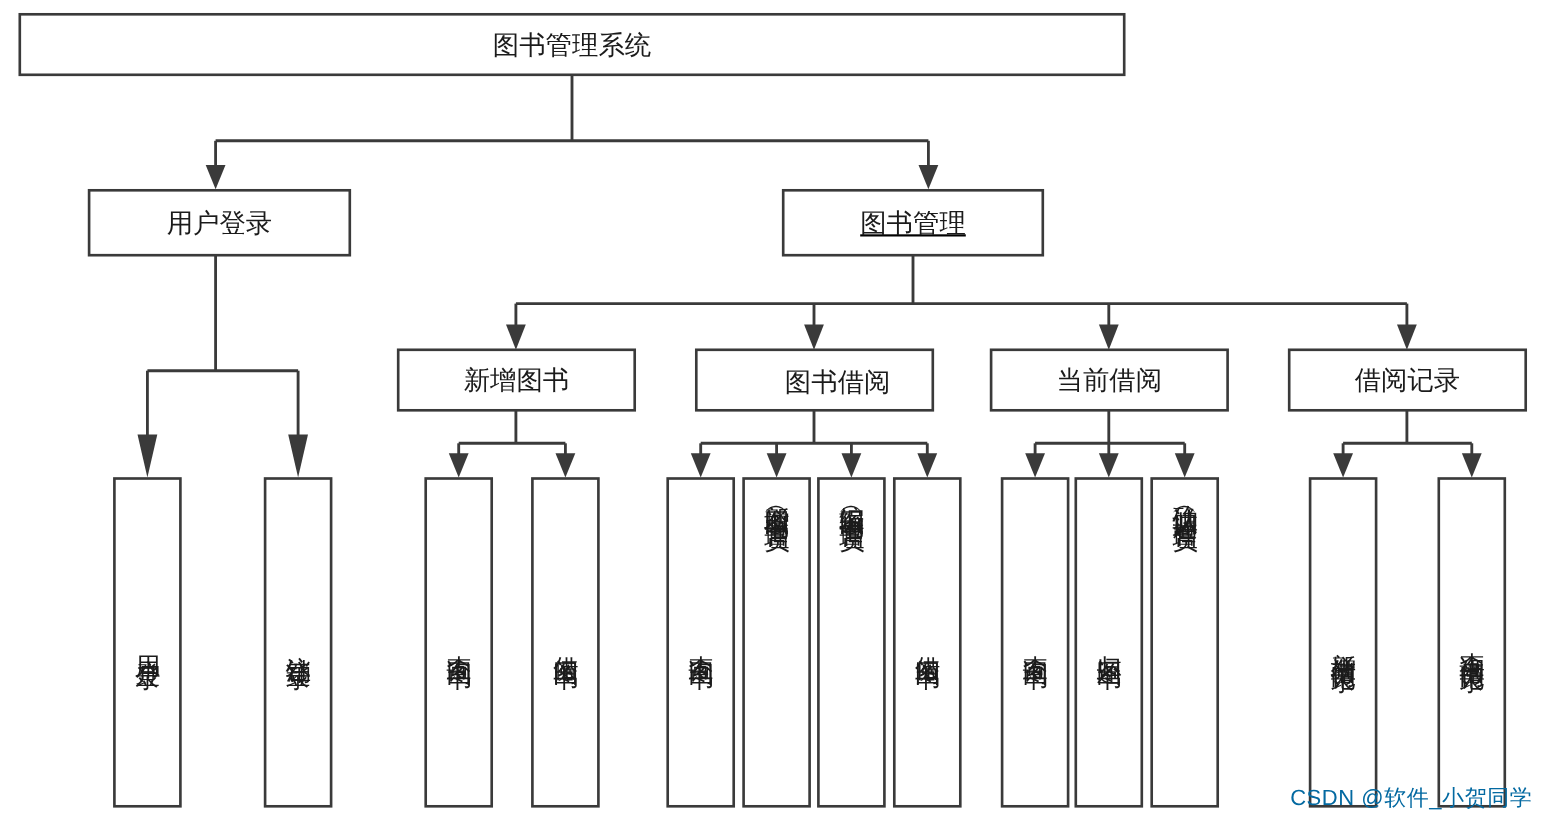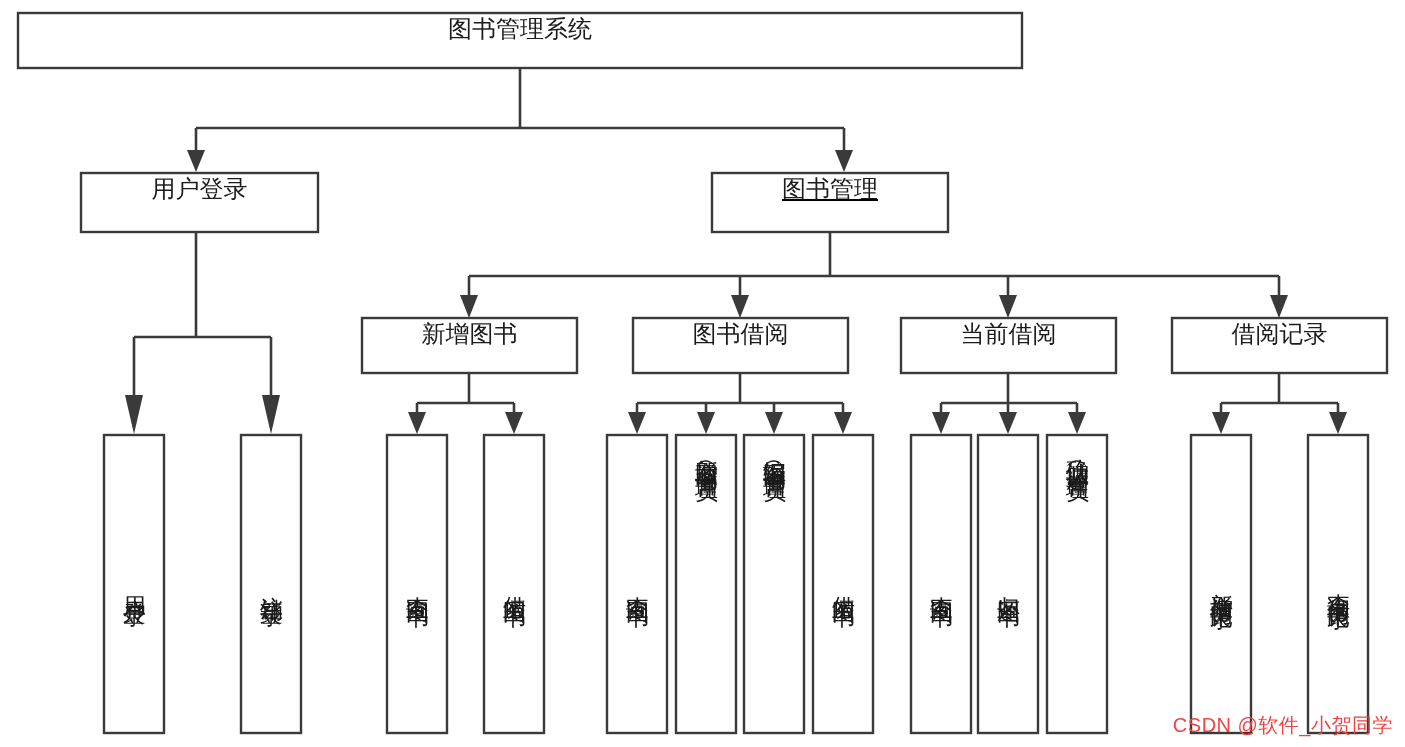--- a/index.html
+++ b/index.html
@@ -54,36 +54,37 @@
     font-family: "Liberation Sans", "DejaVu Sans", sans-serif;
     font-size: 23px;
     line-height: 1.12;
     letter-spacing: 3px;
     color: #1b1b1b;
     white-space: nowrap;
   }
   .horiz-text-wrap {
     position: absolute;
     display: flex;
+    align-items: center;
     justify-content: center;
     pointer-events: none;
   }
   .horiz-text {
     font-family: "Liberation Sans", "DejaVu Sans", sans-serif;
     font-size: 24px;
     color: #1b1b1b;
     white-space: nowrap;
   }
   #watermark {
     position: absolute;
     right: 12px;
     bottom: 8px;
     font-family: "Liberation Sans", "DejaVu Sans", sans-serif;
     font-size: 20px;
-    color: #ef4444;
+    color: #0369a1;
     letter-spacing: 0.5px;
     white-space: nowrap;
   }
 </style>
 </head>
 <body>
 
 <div id="diagram-root">
 
   <svg class="diagram" viewBox="0 0 1405 747" xmlns="http://www.w3.org/2000/svg">
@@ -199,21 +200,21 @@
   </div>
 
   <div class="horiz-text-wrap" style="left:712px; top:173px; width:236px; height:59px;text-decoration:underline;">
     <span class="horiz-text">图书管理</span>
   </div>
 
   <div class="horiz-text-wrap" style="left:362px; top:318px; width:215px; height:55px;">
     <span class="horiz-text">新增图书</span>
   </div>
 
-  <div class="horiz-text-wrap" style="left:633px; top:318px; width:215px; height:57px;">
+  <div class="horiz-text-wrap" style="left:654px; top:318px; width:215px; height:57px;">
     <span class="horiz-text">图书借阅</span>
   </div>
 
   <div class="horiz-text-wrap" style="left:901px; top:318px; width:215px; height:55px;">
     <span class="horiz-text">当前借阅</span>
   </div>
 
   <div class="horiz-text-wrap" style="left:1172px; top:318px; width:215px; height:55px;">
     <span class="horiz-text">借阅记录</span>
   </div>

